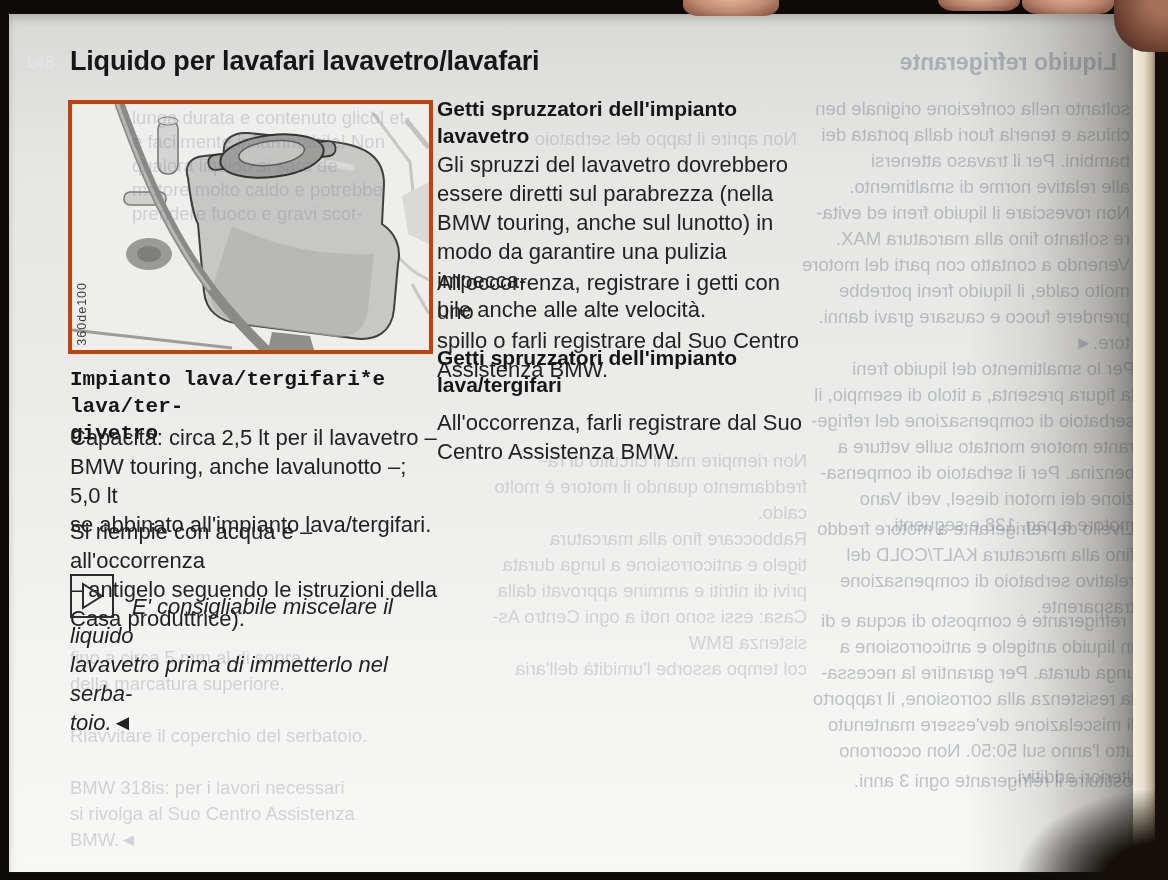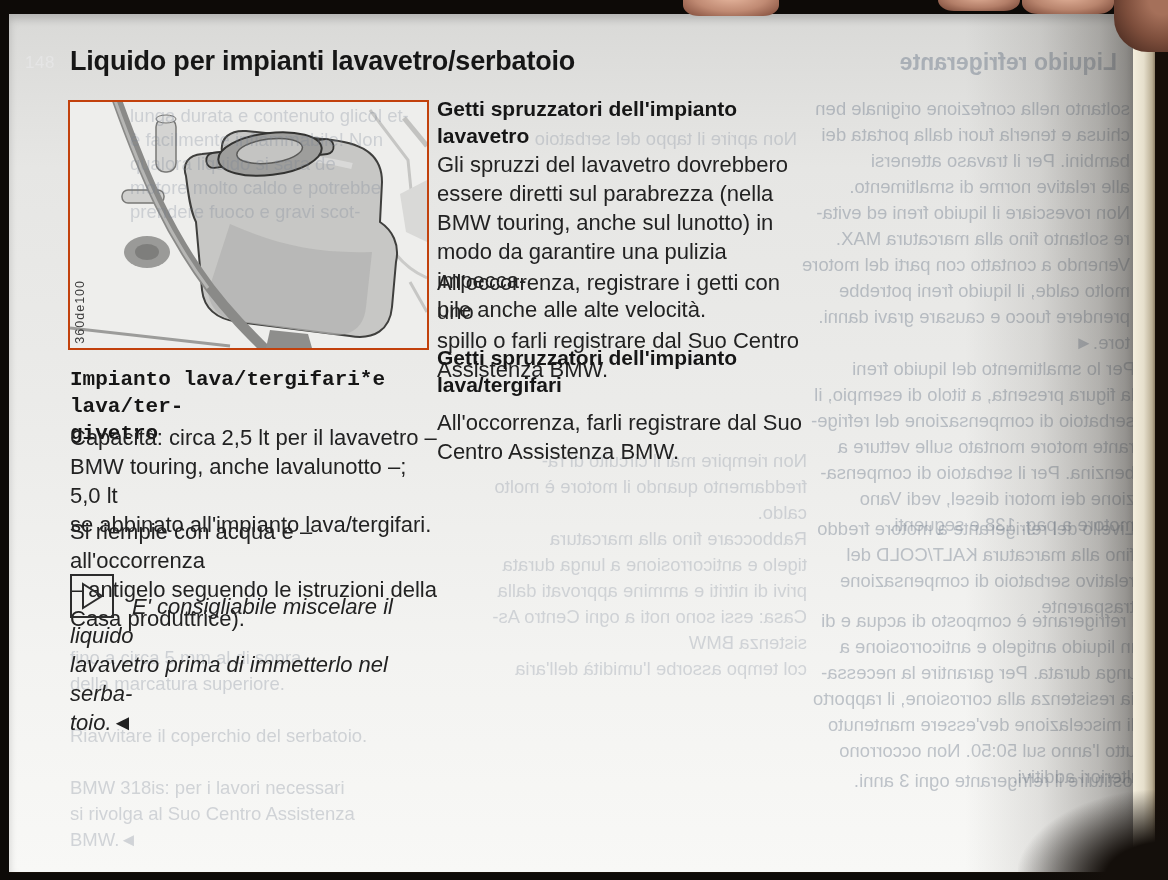--- a/index.html
+++ b/index.html
@@ -46,21 +46,21 @@
   .curl-br{right:0;bottom:0;width:150px;height:90px;z-index:6;
     background:radial-gradient(ellipse at 100% 100%,#140f0b 30%,rgba(20,15,11,0) 72%);}
 
   
   .content{z-index:3;color:#1e1e1e;}
   .pagenum{left:25px;top:53px;font-size:17px;color:#e5e5e5;letter-spacing:0.5px;}
   .title{left:70px;top:46px;font-size:27px;font-weight:bold;color:#161616;letter-spacing:-0.2px;}
 
   .figure-box{
     left:68px;top:100px;width:357px;height:246px;
-    border:2px solid #c2410c;background:#eeeeec;overflow:hidden;
+    border:4px solid #c2410c;background:#eeeeec;overflow:hidden;
   }
   .figure-code{
     left:3px;bottom:4px;
     writing-mode:vertical-rl;transform:rotate(180deg);
     font-size:12.5px;color:#3c3c3c;letter-spacing:1px;z-index:3;
   }
 
   .body-txt{font-size:22px;line-height:29px;color:#222;}
   .head-txt{font-size:21px;line-height:27px;font-weight:bold;color:#161616;}
 
@@ -102,21 +102,21 @@
 <div class="abs ghost mirror ghost-body g-rb1">soltanto nella confezione originale ben<br>chiusa e tenerla fuori dalla portata dei<br>bambini. Per il travaso attenersi<br>alle relative norme di smaltimento.<br>Non rovesciare il liquido freni ed evita-<br>re soltanto fino alla marcatura MAX.<br>Venendo a contatto con parti del motore<br>molto calde, il liquido freni potrebbe<br>prendere fuoco e causare gravi danni.<br>tore.◄</div>
 <div class="abs ghost mirror ghost-body g-rb2">Per lo smaltimento del liquido freni<br>la figura presenta, a titolo di esempio, il<br>serbatoio di compensazione del refrige-<br>rante motore montato sulle vetture a<br>benzina. Per il serbatoio di compensa-<br>zione dei motori diesel, vedi Vano<br>motore a pag. 138 e seguenti.</div>
 <div class="abs ghost mirror ghost-body g-rb3">Livello del refrigerante a motore freddo<br>fino alla marcatura KALT/COLD del<br>relativo serbatoio di compensazione<br>trasparente.</div>
 <div class="abs ghost mirror ghost-body g-rb4">Il refrigerante è composto di acqua e di<br>un liquido antigelo e anticorrosione a<br>lunga durata. Per garantire la necessa-<br>ria resistenza alla corrosione, il rapporto<br>di miscelazione dev'essere mantenuto<br>tutto l'anno sul 50:50. Non occorrono<br>ulteriori additivi.</div>
 <div class="abs ghost mirror ghost-body g-rb5">Sostituire il refrigerante ogni 3 anni.</div>
 <div class="abs ghost mirror ghost-body ghost-faint g-mid-top">Non aprire il tappo del serbatoio</div>
 <div class="abs ghost mirror ghost-body ghost-faint g-mid">Non riempire mai il circuito di ra-<br>freddamento quando il motore è molto<br>caldo.<br>Rabboccare fino alla marcatura<br>tigelo e anticorrosione a lunga durata<br>privi di nitriti e ammine approvati dalla<br>Casa: essi sono noti a ogni Centro As-<br>sistenza BMW<br>col tempo assorbe l'umidità dell'aria</div>
 <div class="abs ghost ghost-body g-left-bot">fino a circa 5 mm al di sopra<br>della marcatura superiore.<br><br>Riavvitare il coperchio del serbatoio.<br><br>BMW 318is: per i lavori necessari<br>si rivolga al Suo Centro Assistenza<br>BMW.◄</div>
 
 <div class="abs content pagenum">148</div>
-<div class="abs content title">Liquido per impianti lavavetro/serbatoio</div>
+<div class="abs content title">Liquido per lavafari lavavetro/lavafari</div>
 
 <div class="abs content figure-box">
   <div class="abs ghost ghost-body ghost-faint" style="left:60px;top:2px;width:300px;line-height:24px;">lunga durata e contenuto glicol et-<br>è facilmente infiammabile! Non<br>qualora liquido si sara de<br>motore molto caldo e potrebbe<br>prendere fuoco e gravi scot-</div>
   <svg width="357" height="246" viewBox="0 0 357 246">
 
     <path d="M300,8 L338,58 L344,118" stroke="#c6c6c4" stroke-width="3" fill="none"></path>
     <path d="M334,16 L357,44" stroke="#c2c2c0" stroke-width="5" fill="none"></path>
     <path d="M330,92 L357,78 L357,140 L336,130 Z" fill="#d9d9d7"></path>
     <path d="M318,140 C330,162 348,172 357,176" stroke="#cbcbc9" stroke-width="3" fill="none"></path>
     <path d="M340,180 L357,210" stroke="#c6c6c4" stroke-width="3" fill="none"></path>

